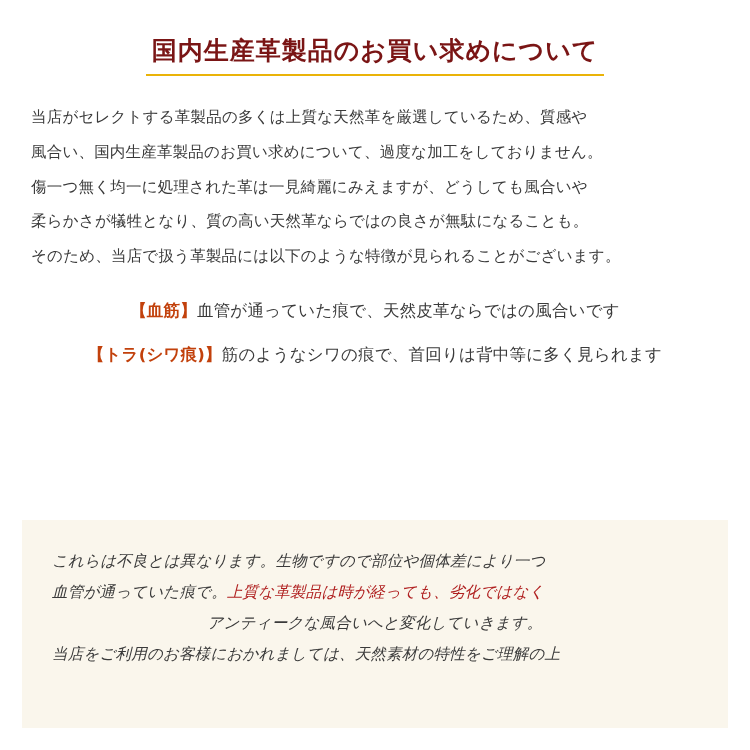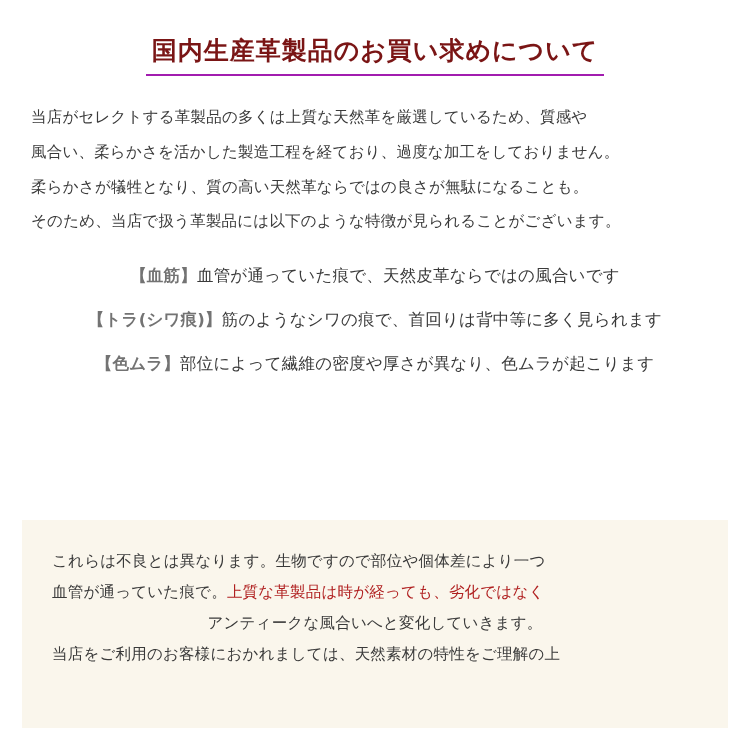--- a/index.html
+++ b/index.html
@@ -26,21 +26,21 @@
   .title-block {
     padding: 36px 0 0 0;
     text-align: center;
   }
   .title {
     display: inline-block;
     font-size: 25px;
     font-weight: bold;
     letter-spacing: 1px;
     color: #7a1515;
-    border-bottom: 2px solid #a21caf;
+    border-bottom: 2px solid #eab308;
     padding: 0 6px 8px 6px;
     line-height: 1.2;
   }
 
   
   .intro {
     margin: 26px 28px 0 28px;
     font-size: 15.5px;
     line-height: 2.05;
     color: #3a3a3a;
@@ -59,21 +59,21 @@
   .feature-row {
     font-size: 16.5px;
     line-height: 1.45;
     color: #3a3a3a;
     margin-bottom: 20px;
     white-space: nowrap;
     letter-spacing: 0.2px;
   }
   .feature-row:last-child { margin-bottom: 0; }
   .tag {
-    color: #737373;
+    color: #c2410c;
     font-weight: bold;
   }
   .feature-text {
     color: #3a3a3a;
   }
 
   
   .note-box {
     position: absolute;
     left: 22px;
@@ -84,51 +84,50 @@
     background: #faf6ec;
     padding: 26px 30px 0 30px;
   }
   .note-box p {
     margin: 0;
     font-size: 15.5px;
     line-height: 2.0;
     color: #3a3a3a;
     white-space: nowrap;
     letter-spacing: 0.2px;
+    font-style: italic;
   }
   .hl-red {
     color: #b02020;
     text-align: center;
   }
 </style>
 </head>
 <body>
 
 <div class="page">
 
   <div class="title-block">
     <div class="title">国内生産革製品のお買い求めについて</div>
   </div>
 
   <div class="intro">
     <p>当店がセレクトする革製品の多くは上質な天然革を厳選しているため、質感や</p>
-    <p>風合い、柔らかさを活かした製造工程を経ており、過度な加工をしておりません。</p>
+    <p>風合い、国内生産革製品のお買い求めについて、過度な加工をしておりません。</p>
+    <p>傷一つ無く均一に処理された革は一見綺麗にみえますが、どうしても風合いや</p>
     <p>柔らかさが犠牲となり、質の高い天然革ならではの良さが無駄になることも。</p>
     <p>そのため、当店で扱う革製品には以下のような特徴が見られることがございます。</p>
   </div>
 
   <div class="features">
     <div class="feature-row">
       <span class="tag">【血筋】</span><span class="feature-text">血管が通っていた痕で、天然皮革ならではの風合いです</span>
     </div>
     <div class="feature-row">
       <span class="tag">【トラ(シワ痕)】</span><span class="feature-text">筋のようなシワの痕で、首回りは背中等に多く見られます</span>
-    </div>
-    <div class="feature-row">
-      <span class="tag">【色ムラ】</span><span class="feature-text">部位によって繊維の密度や厚さが異なり、色ムラが起こります</span>
     </div>
   </div>
 
   <div class="note-box">
     <p>これらは不良とは異なります。生物ですので部位や個体差により一つ</p>
     <p><span>血管が通っていた痕で。</span><span class="hl-red">上質な革製品は時が経っても、</span><span class="hl-red">劣化ではなく</span></p>
     <p class="hl-red">アンティークな風合いへと変化していきます。</p>
     <p>当店をご利用のお客様におかれましては、天然素材の特性をご理解の上</p>
   </div>
 

